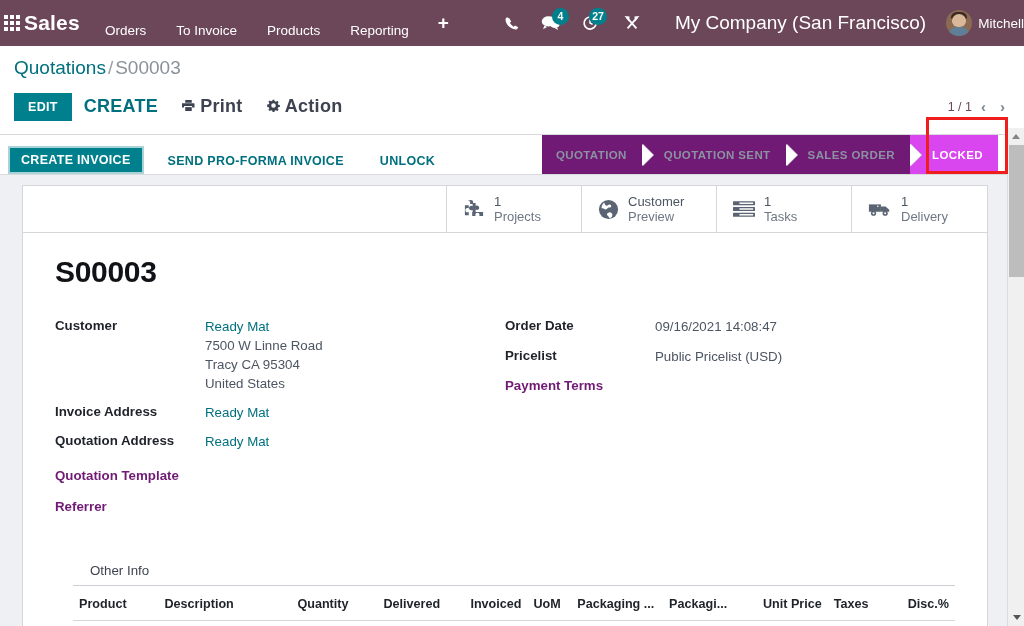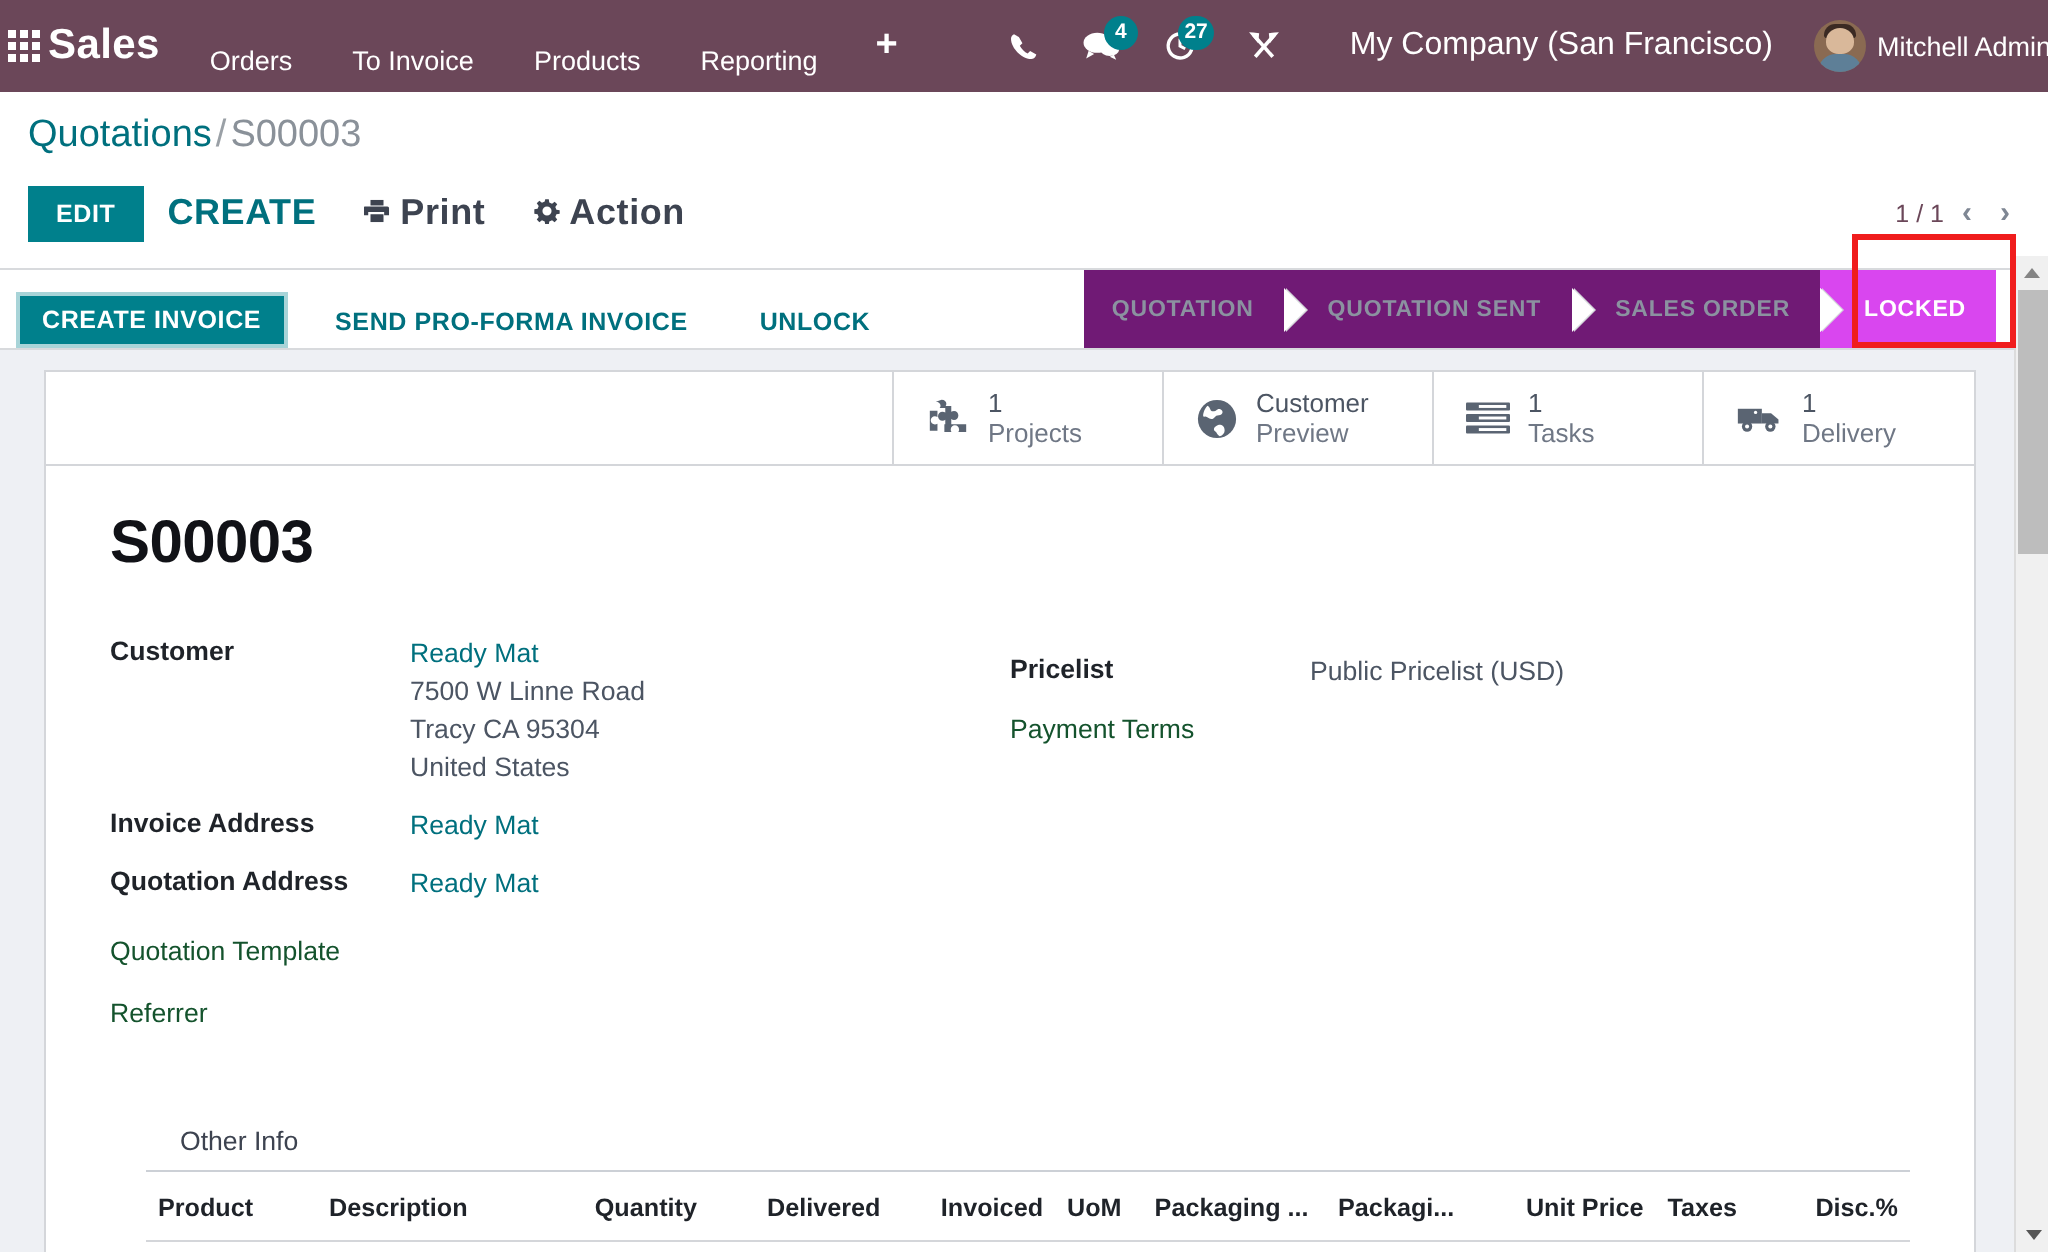--- a/index.html
+++ b/index.html
@@ -74,21 +74,21 @@
     border-radius: 9px;
     background: #00808c;
     color: #ffffff;
     font-size: 10.5px;
     font-weight: bold;
     line-height: 17px;
     text-align: center;
     padding: 0 3px;
   }
   .company-name {
-    font-size: 16px;
+    font-size: 19px;
     padding: 0 14px 0 24px;
     white-space: nowrap;
     cursor: pointer;
   }
   .user-menu {
     display: flex; align-items: center;
     gap: 6px;
     padding-left: 6px;
     cursor: pointer;
     white-space: nowrap;
@@ -321,21 +321,21 @@
     min-height: 21px;
   }
   .flabel {
     width: 150px;
     flex: 0 0 150px;
     font-size: 13.3px;
     font-weight: bold;
     color: #1f2329;
     padding-top: 1px;
   }
-  .flabel.muted { color: #14532d; font-weight: normal; }
+  .flabel.muted { color: #701a75; font-weight: bold; }
   .fval {
     font-size: 13.3px;
     color: #4c5563;
     line-height: 19px;
   }
   .fval .link { color: #00707e; cursor: pointer; display: block; }
   .fval .addr { color: #4c5563; display: block; }
 
   
   .notebook { margin-top: 28px; padding: 0 0 0 18px; }
@@ -661,20 +661,24 @@
 
           <div class="frow" style="margin-top:10px;">
             <div class="flabel muted">Referrer</div>
             <div class="fval"></div>
           </div>
 
         </div>
 
         <div class="fcol">
 
+          <div class="frow">
+            <div class="flabel">Order Date</div>
+            <div class="fval">09/16/2021 14:08:47</div>
+          </div>
 
           <div class="frow" style="margin-top:9px;">
             <div class="flabel">Pricelist</div>
             <div class="fval">Public Pricelist (USD)</div>
           </div>
 
           <div class="frow" style="margin-top:9px;">
             <div class="flabel muted">Payment Terms</div>
             <div class="fval"></div>
           </div>

